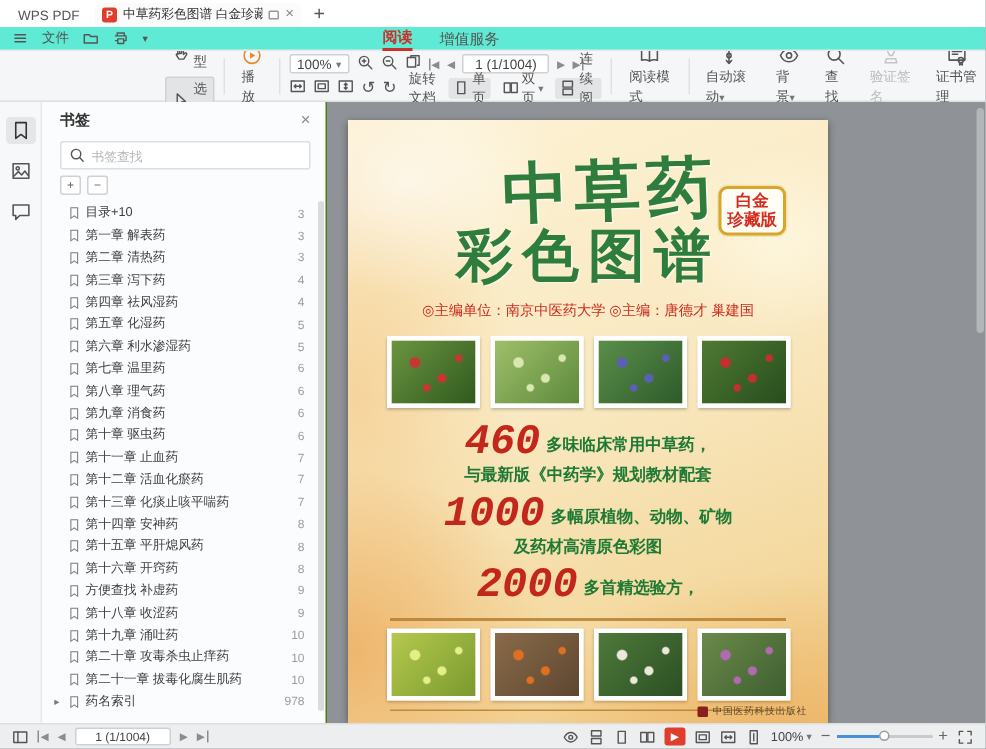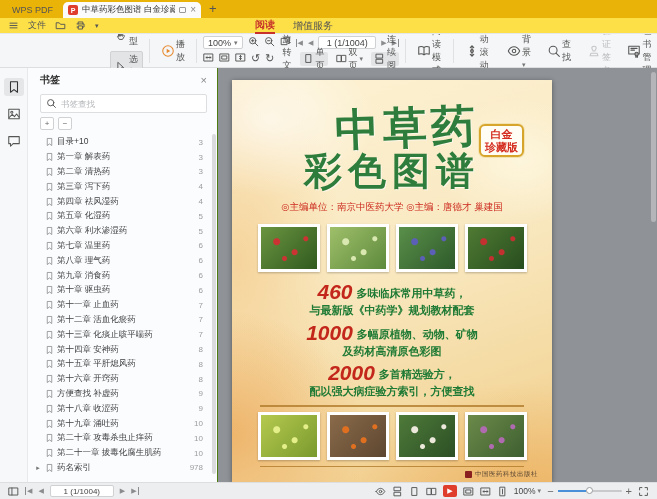--- a/index.html
+++ b/index.html
@@ -1,45 +1,45 @@
 <!DOCTYPE html>
 <html><head>
 <meta charset="utf-8">
 <style>
   * { margin:0; padding:0; box-sizing:border-box; }
   html,body { width:657px; height:499px; overflow:hidden; }
   body { font-family:"Liberation Sans","DejaVu Sans",sans-serif; font-size:9px; color:#444; background:#e8e9eb; }
   .app { position:relative; width:657px; height:499px; display:flex; flex-direction:column; }
 
   
-  .titlebar { height:18px; background:#eab308; display:flex; align-items:flex-end; padding-left:6px; flex:none; }
+  .titlebar { height:18px; background:#ffffff; display:flex; align-items:flex-end; padding-left:6px; flex:none; }
   .app-logo { font-size:9px; color:#555; padding:0 10px 3px 6px; }
   .tab { height:16px; width:138px; background:#fbfbfc; border-radius:5px 5px 0 0; display:flex; align-items:center; padding:0 5px; gap:4px; }
   .pdf-badge { width:10px; height:10px; background:#e03e2d; border-radius:2px; color:#fff; font-size:7px; font-weight:bold; display:flex; align-items:center; justify-content:center; flex:none; }
   .tab-title { font-size:8.5px; color:#333; white-space:nowrap; overflow:hidden; flex:1; }
   .tab-winicon { width:7px; height:6px; border:1px solid #999; border-radius:1px; flex:none; }
   .tab-close { color:#888; font-size:10px; line-height:10px; flex:none; }
   .new-tab { color:#555; font-size:13px; padding:0 10px 2px 8px; }
 
   
-  .menurow { height:16px; background:#fde047; border-bottom:1px solid #e6e7e9; display:flex; align-items:center; padding:0 8px; position:relative; flex:none; }
+  .menurow { height:16px; background:#5eead4; border-bottom:1px solid #e6e7e9; display:flex; align-items:center; padding:0 8px; position:relative; flex:none; }
   .menurow .mi { display:flex; align-items:center; gap:3px; margin-right:9px; color:#555; }
   .ribbon-tabs { position:absolute; left:255px; top:0; height:16px; display:flex; gap:18px; align-items:flex-end; }
   .rtab { font-size:10px; color:#555; height:16px; display:flex; align-items:center; }
   .rtab.active { color:#c7332a; font-weight:bold; border-bottom:2px solid #c7332a; }
 
   
   .toolbar { height:34px; background:#f5f6f7; border-bottom:1px solid #dcdee0; display:flex; align-items:center; padding-left:110px; gap:6px; flex:none; }
   .sep { width:1px; height:24px; background:#e0e1e3; flex:none; }
   .ic { width:11px; height:11px; fill:none; stroke:#555; stroke-width:1.2; stroke-linecap:round; stroke-linejoin:round; flex:none; }
   .ic.big { width:14px; height:14px; }
   .tb-stack { display:flex; flex-direction:column; gap:1px; }
   .tb-mini { display:flex; align-items:center; gap:3px; padding:1px 4px; border:1px solid transparent; border-radius:2px; color:#555; background:none; font-size:9px; }
   .tb-mini.active { background:#e2e4e6; border-color:#cfd1d3; }
-  .tb-big { display:flex; flex-direction:row; align-items:center; justify-content:center; gap:1px; padding:1px 5px; color:#555; font-size:9px; }
+  .tb-big { display:flex; flex-direction:column; align-items:center; justify-content:center; gap:1px; padding:1px 5px; color:#555; font-size:9px; }
   .tb-big.disabled { color:#b9bbbd; }
   .tb-big.disabled .ic { stroke:#c4c6c8; }
   .tb-row { display:flex; align-items:center; gap:5px; height:15px; }
   .combo { display:flex; align-items:center; gap:3px; border:1px solid #cfd1d3; background:#fff; border-radius:2px; padding:0 4px; height:13px; color:#444; }
   .chev { font-size:7px; color:#777; }
   .pagefield { border:1px solid #cfd1d3; background:#fff; border-radius:2px; height:13px; min-width:58px; text-align:center; color:#444; line-height:12px; padding:0 4px; }
   .navbtn { color:#8a8c8e; font-size:7px; display:flex; align-items:center; }
   .navbtn.end { border-left:1.5px solid #8a8c8e; padding-left:1px; }
   .navbtn.endr { border-right:1.5px solid #8a8c8e; padding-right:1px; }
   .glyph { font-size:11px; color:#555; }
@@ -90,21 +90,21 @@
     text-shadow:1px 1px 0 rgba(255,255,255,.6); transform:rotate(-2deg); display:inline-block; }
   .cv-badge { position:absolute; right:28px; top:18px; background:#fffdf4; border:2px solid #d8a52c; border-radius:6px; padding:2px 4px; text-align:center; box-shadow:0 0 0 1px #f3e3b0; }
   .cv-badge div { color:#d42c1e; font-weight:bold; font-size:11px; line-height:1.15; }
   .cv-title2 { font-size:38px; font-weight:bold; color:#2e7d3c; letter-spacing:6px; text-align:center; line-height:1.05; margin-top:2px;
     text-shadow:1px 1px 0 rgba(255,255,255,.6); }
   .cv-editors { margin-top:9px; text-align:center; color:#cc2a1e; font-weight:normal; font-size:9.5px; letter-spacing:0; }
   .photo-strip { display:flex; justify-content:center; gap:7px; margin-top:10px; }
   .photo { width:62px; height:48px; border:3px solid #fff; box-shadow:0 1px 2px rgba(0,0,0,.25); }
   .features { margin-top:8px; display:flex; flex-direction:column; gap:3px; align-items:center; }
   .feature { text-align:center; }
-  .f-num { font-family:Liberation Sans, sans-serif; font-style:italic; font-weight:bold; color:#c3261a; font-size:21px; margin-right:4px; vertical-align:-2px; }
+  .f-num { font-family:Liberation Mono, monospace; font-style:italic; font-weight:bold; color:#c3261a; font-size:28px; margin-right:4px; vertical-align:-2px; }
   .f-t1 { color:#1e7a34; font-weight:bold; font-size:11px; }
   .f-t2 { color:#1e7a34; font-weight:bold; font-size:11px; line-height:1.25; }
   .gold-rule { height:1.5px; background:#b07a2a; margin:6px 28px 0; opacity:.8; }
   .strip2-wrap .photo-strip { margin-top:5px; }
   .strip2-wrap .gold-rule.bottom { margin-top:6px; }
   .publisher { position:absolute; right:14px; bottom:3px; display:flex; align-items:center; gap:3px; }
   .pub-logo { width:7px; height:7px; background:#8a1f1f; border-radius:1px; }
   .pub-text { font-size:6.5px; color:#5a4632; letter-spacing:.5px; }
 
   
@@ -605,21 +605,20 @@
               <div class="feature">
                 <div class="f-line1"><span class="f-num">460</span><span class="f-t1">多味临床常用中草药，</span></div>
                 <div class="f-t2">与最新版《中药学》规划教材配套</div>
               </div>
               <div class="feature">
                 <div class="f-line1"><span class="f-num">1000</span><span class="f-t1">多幅原植物、动物、矿物</span></div>
                 <div class="f-t2">及药材高清原色彩图</div>
               </div>
               <div class="feature">
                 <div class="f-line1"><span class="f-num">2000</span><span class="f-t1">多首精选验方，</span></div>
-                <div class="f-t2">配以强大病症验方索引，方便查找</div>
               </div>
             </div>
           <div class="strip2-wrap">
             <div class="gold-rule"></div>
             <div class="photo-strip">
                 <div class="photo" style="background: radial-gradient(circle at 28% 35%, rgb(228, 239, 138) 0px, rgb(228, 239, 138) 3px, transparent 4px), radial-gradient(circle at 60% 60%, rgb(228, 239, 138) 0px, rgb(228, 239, 138) 2.5px, transparent 3.5px), radial-gradient(circle at 80% 28%, rgb(228, 239, 138) 0px, rgb(228, 239, 138) 2px, transparent 3px), radial-gradient(circle at 42% 75%, rgb(228, 239, 138) 0px, rgb(228, 239, 138) 2px, transparent 3px), linear-gradient(135deg, rgb(181, 201, 78), rgb(122, 154, 46));"></div>
                 <div class="photo" style="background: radial-gradient(circle at 28% 35%, rgb(224, 112, 32) 0px, rgb(224, 112, 32) 3px, transparent 4px), radial-gradient(circle at 60% 60%, rgb(224, 112, 32) 0px, rgb(224, 112, 32) 2.5px, transparent 3.5px), radial-gradient(circle at 80% 28%, rgb(224, 112, 32) 0px, rgb(224, 112, 32) 2px, transparent 3px), radial-gradient(circle at 42% 75%, rgb(224, 112, 32) 0px, rgb(224, 112, 32) 2px, transparent 3px), linear-gradient(135deg, rgb(138, 107, 74), rgb(93, 70, 48));"></div>
                 <div class="photo" style="background: radial-gradient(circle at 28% 35%, rgb(236, 233, 220) 0px, rgb(236, 233, 220) 3px, transparent 4px), radial-gradient(circle at 60% 60%, rgb(236, 233, 220) 0px, rgb(236, 233, 220) 2.5px, transparent 3.5px), radial-gradient(circle at 80% 28%, rgb(236, 233, 220) 0px, rgb(236, 233, 220) 2px, transparent 3px), radial-gradient(circle at 42% 75%, rgb(236, 233, 220) 0px, rgb(236, 233, 220) 2px, transparent 3px), linear-gradient(135deg, rgb(78, 122, 58), rgb(44, 79, 36));"></div>
                 <div class="photo" style="background: radial-gradient(circle at 28% 35%, rgb(176, 106, 176) 0px, rgb(176, 106, 176) 3px, transparent 4px), radial-gradient(circle at 60% 60%, rgb(176, 106, 176) 0px, rgb(176, 106, 176) 2.5px, transparent 3.5px), radial-gradient(circle at 80% 28%, rgb(176, 106, 176) 0px, rgb(176, 106, 176) 2px, transparent 3px), radial-gradient(circle at 42% 75%, rgb(176, 106, 176) 0px, rgb(176, 106, 176) 2px, transparent 3px), linear-gradient(135deg, rgb(107, 138, 74), rgb(62, 95, 48));"></div>
               </div>

